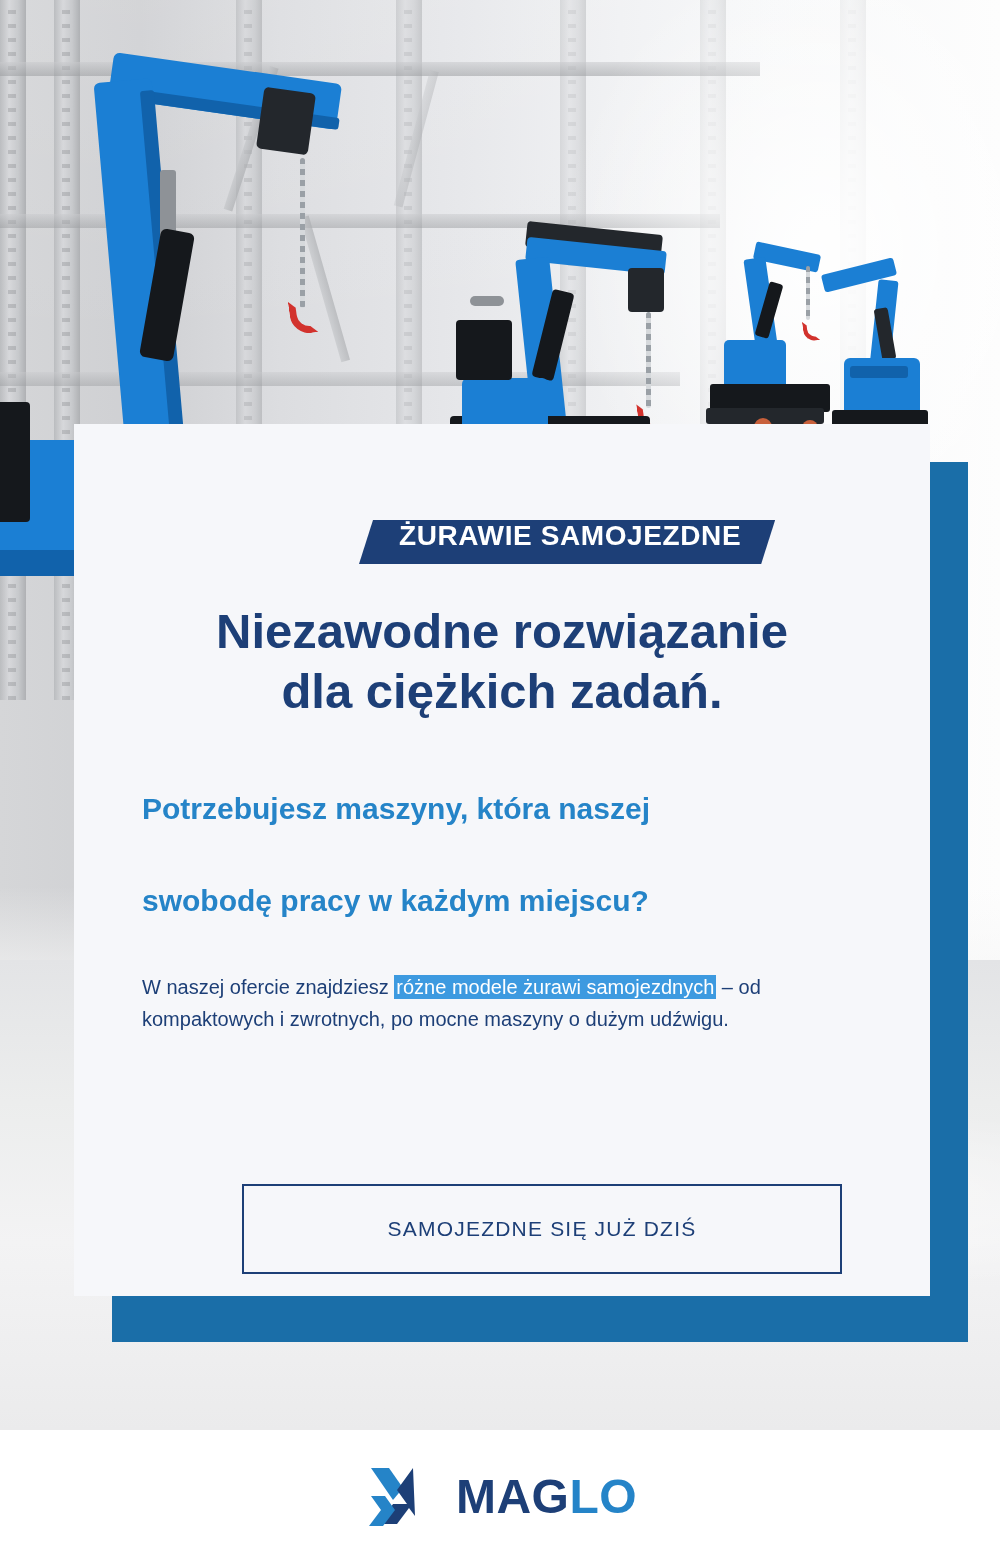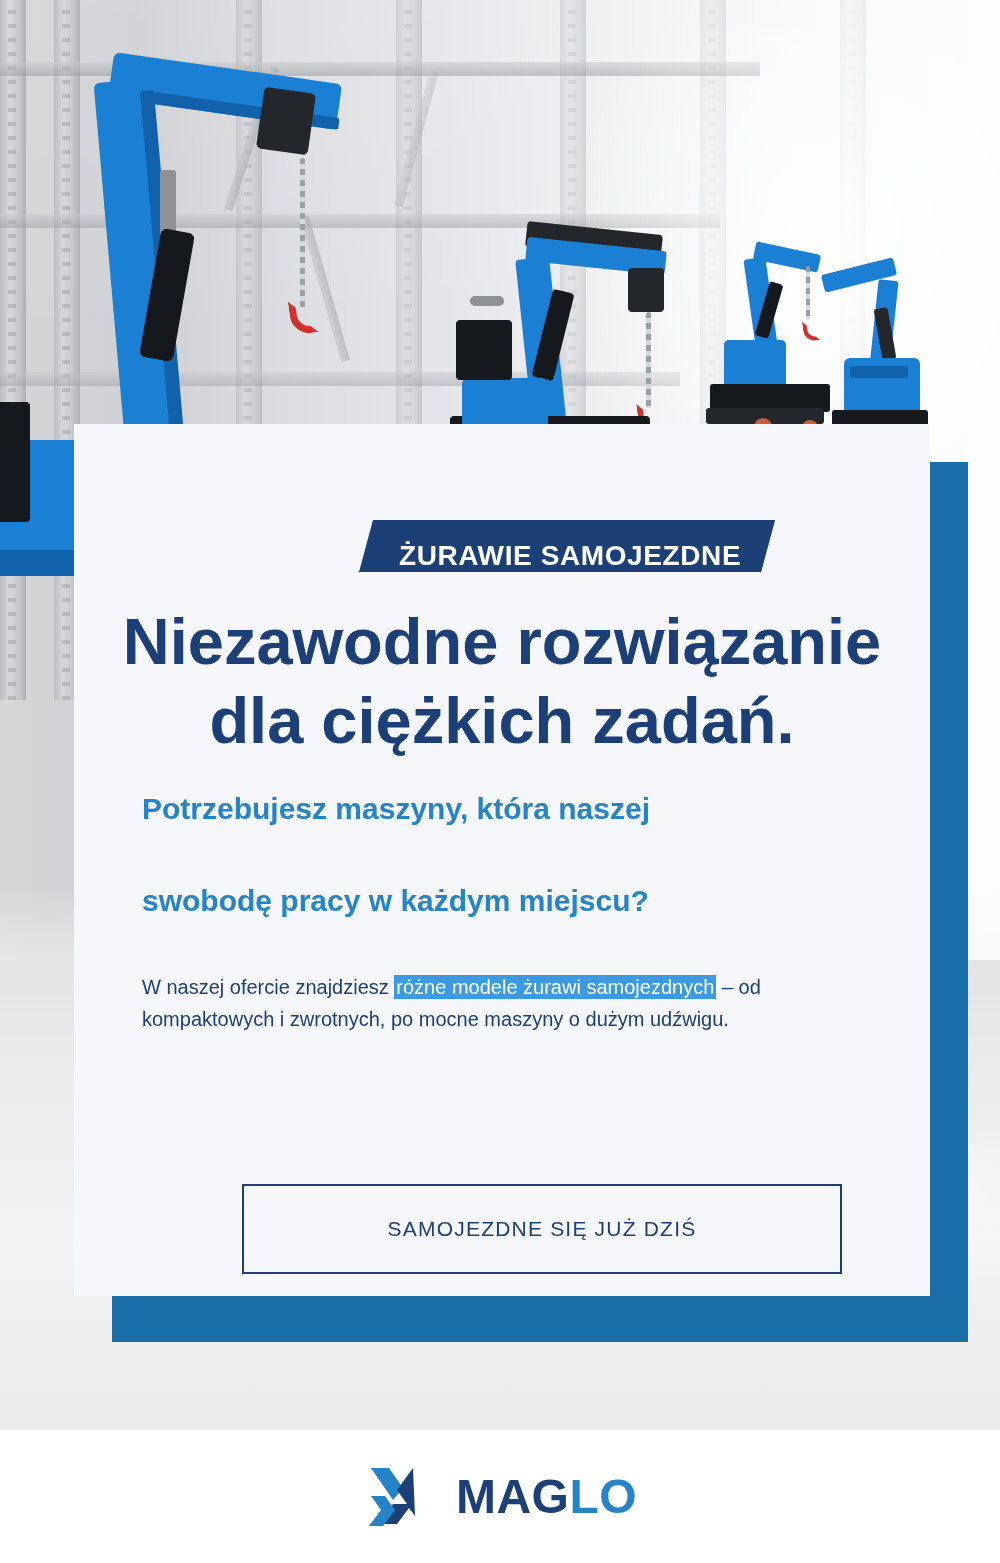--- a/index.html
+++ b/index.html
@@ -115,41 +115,41 @@
   .card {
     position: absolute;
     left: 74px; top: 424px;
     width: 856px; height: 872px;
     background: #f6f7fa;
   }
 
   .ribbon {
     position: absolute;
     left: 285px; top: 96px;
-    height: 52px;
+    height: 44px;
     background: #1d3f77;
     display: flex;
-    align-items: flex-end;
+    align-items: flex-start;
     padding: 0 34px 0 40px;
     clip-path: polygon(14px 0, 100% 0, calc(100% - 14px) 100%, 0 100%);
   }
   .ribbon span {
     color: #ffffff;
     font-size: 28px;
     font-weight: bold;
     letter-spacing: .6px;
     white-space: nowrap;
   }
 
   .headline {
     position: absolute;
     left: 0; right: 0; top: 178px;
     text-align: center;
     color: #1d3f77;
-    font-size: 65px;
+    font-size: 49px;
     font-weight: bold;
     line-height: 1.22;
     padding: 0 40px;
   }
 
   .subhead {
     position: absolute;
     left: 68px; top: 362px;
     width: 700px;
     color: #2584c8;

